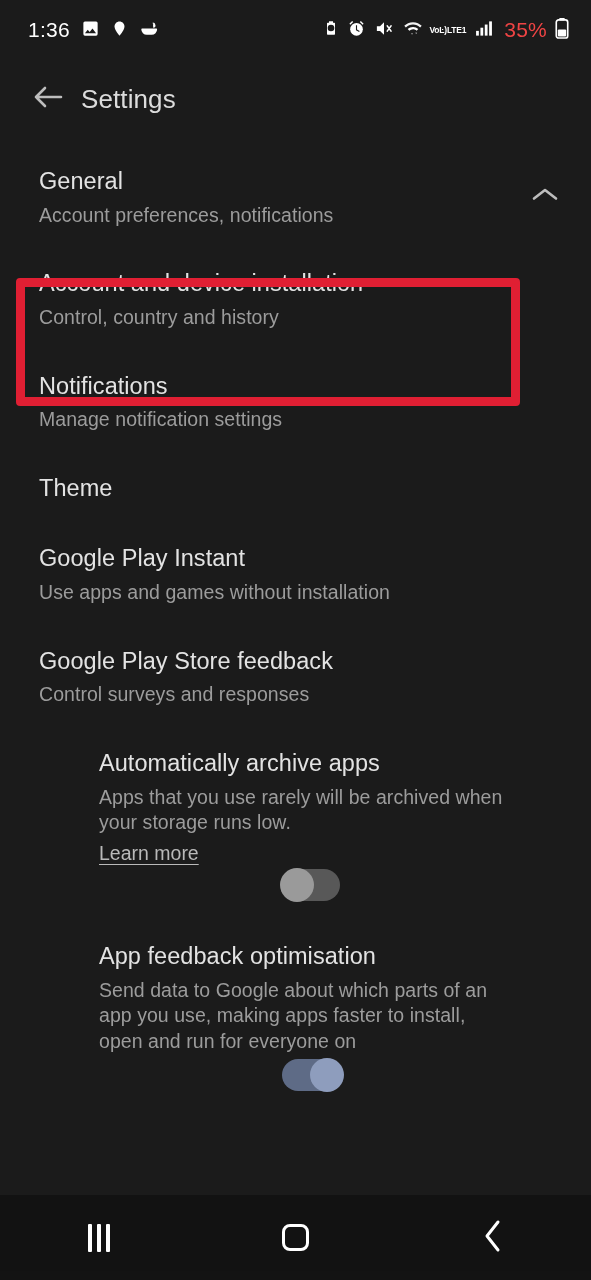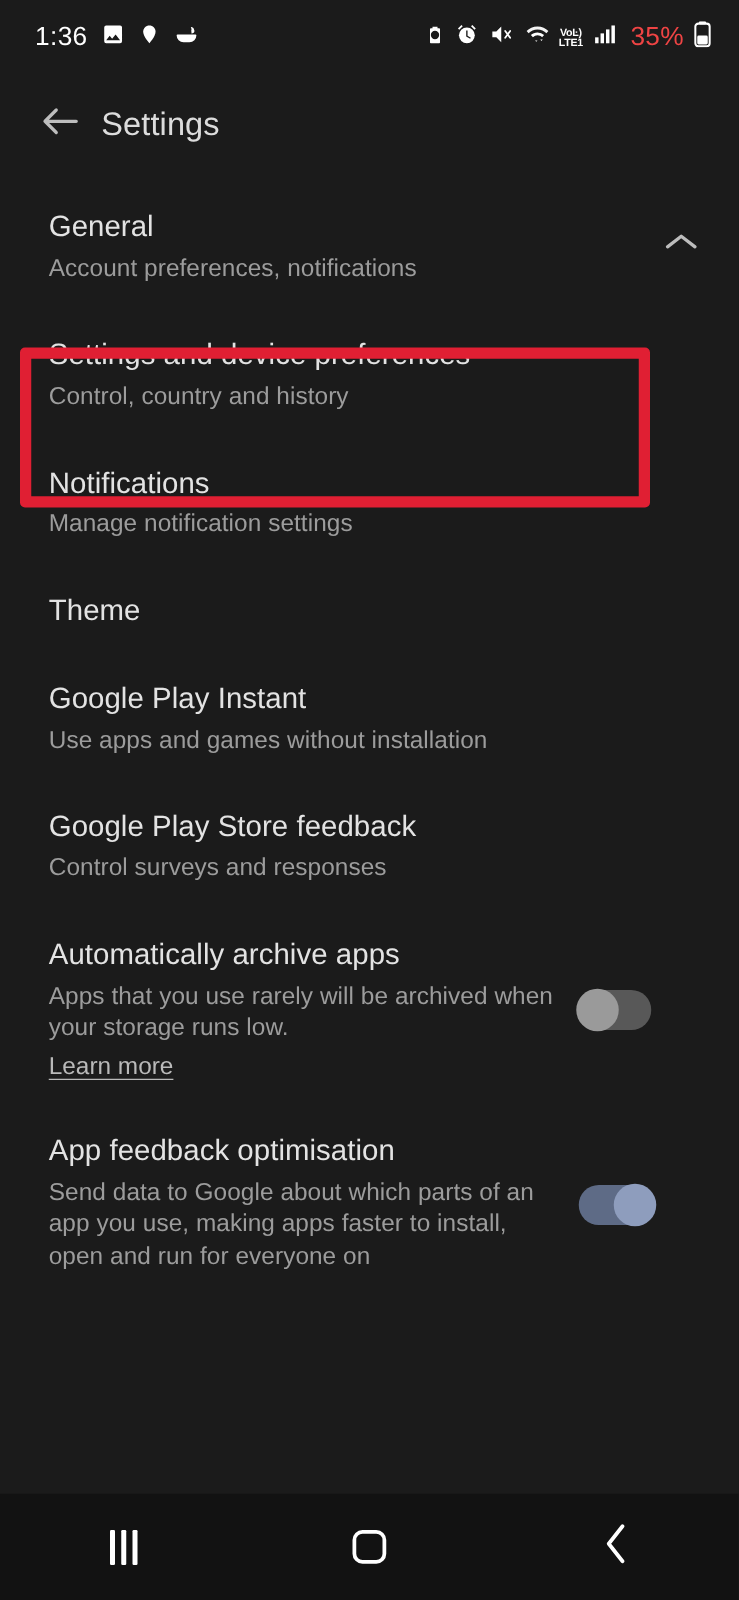--- a/index.html
+++ b/index.html
@@ -43,21 +43,20 @@
   }
   .sicon { display: block; }
   .battery-pct {
     font-size: 21px;
     color: #ef4444;
     margin-left: 2px;
     letter-spacing: 0.2px;
   }
   .volte-stack {
     display: flex;
-    flex-direction: column;
     align-items: center;
     line-height: 1;
     font-size: 8.5px;
     color: #fff;
     font-weight: bold;
     letter-spacing: -0.2px;
     margin-left: -2px;
   }
 
   
@@ -155,21 +154,21 @@
     width: 34px;
     height: 34px;
     border-radius: 50%;
     transform: translateY(-50%);
   }
   .toggle.off            { background: #585858; }
   .toggle.off .knob      { left: -2px; background: #9a9a9a; }
   .toggle.on             { background: #5e6b86; }
   .toggle.on .knob       { right: -4px; background: #8e9dbd; }
 
-  .toggle-row { align-items: center; }
+  .toggle-row { align-items: center; flex-direction: column; }
   .toggle-holder {
     display: flex;
     align-items: center;
     flex: 0 0 auto;
     padding-top: 4px;
   }
 
   
   #learn-more-link {
     display: inline-block;
@@ -320,21 +319,21 @@
             <path stroke="#bdbdbd" stroke-width="2.6" fill="none" stroke-linecap="round" stroke-linejoin="round" d="M3 12.5L14 4l11 8.5"></path>
           </svg>
       </span>
     </div>
   </div>
 
   <div class="spacer-40"></div>
 
   <div class="row">
     <div class="row-text">
-      <div class="row-title">Settings and device preferences</div>
+      <div class="row-title">Account and device installation</div>
       <div class="row-sub">Control, country and history</div>
     </div>
   </div>
 
   <div class="spacer-40"></div>
 
   <div class="row">
     <div class="row-text">
       <div class="row-title">Notifications</div>
       <div class="row-sub">Manage notification settings</div>

